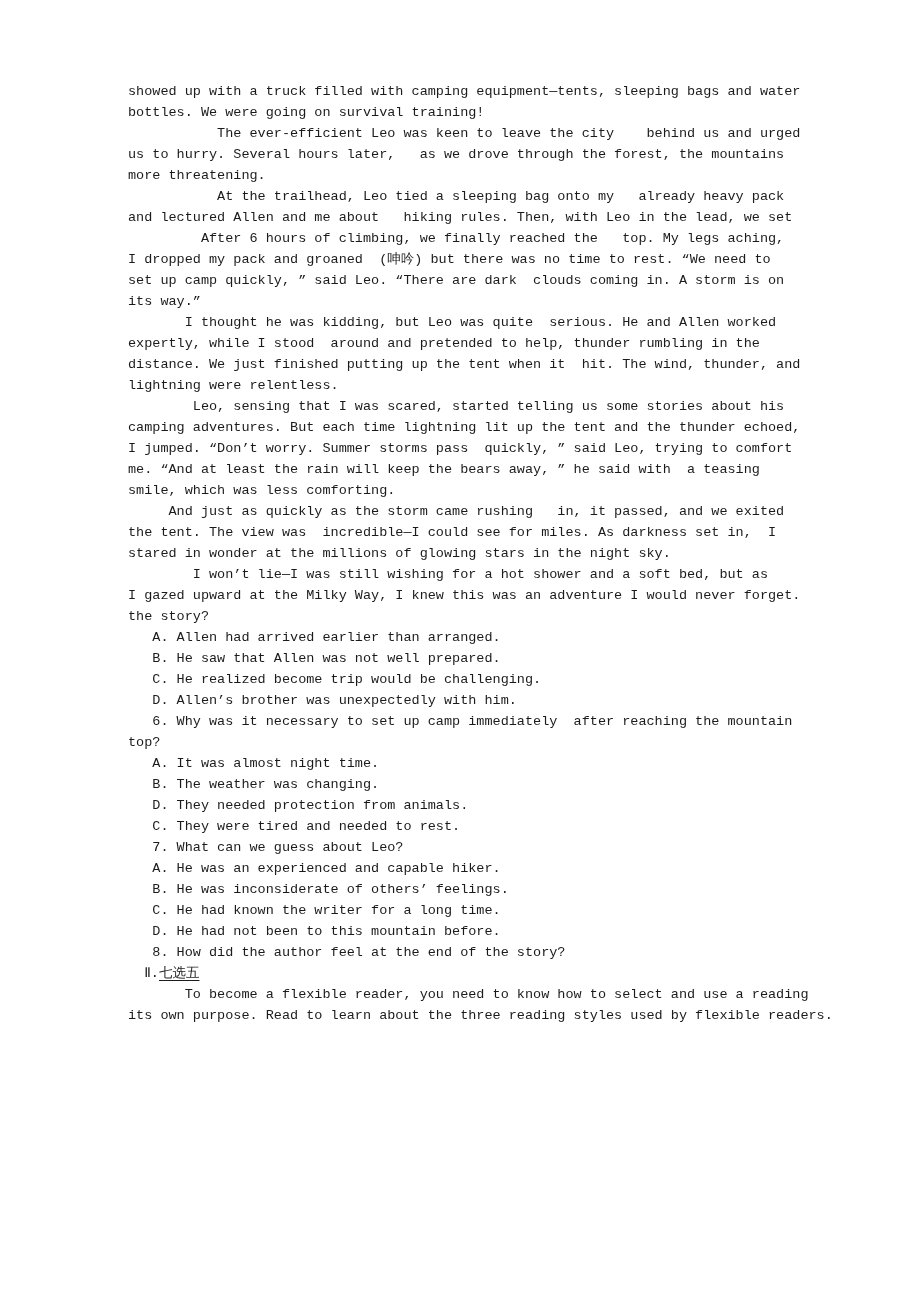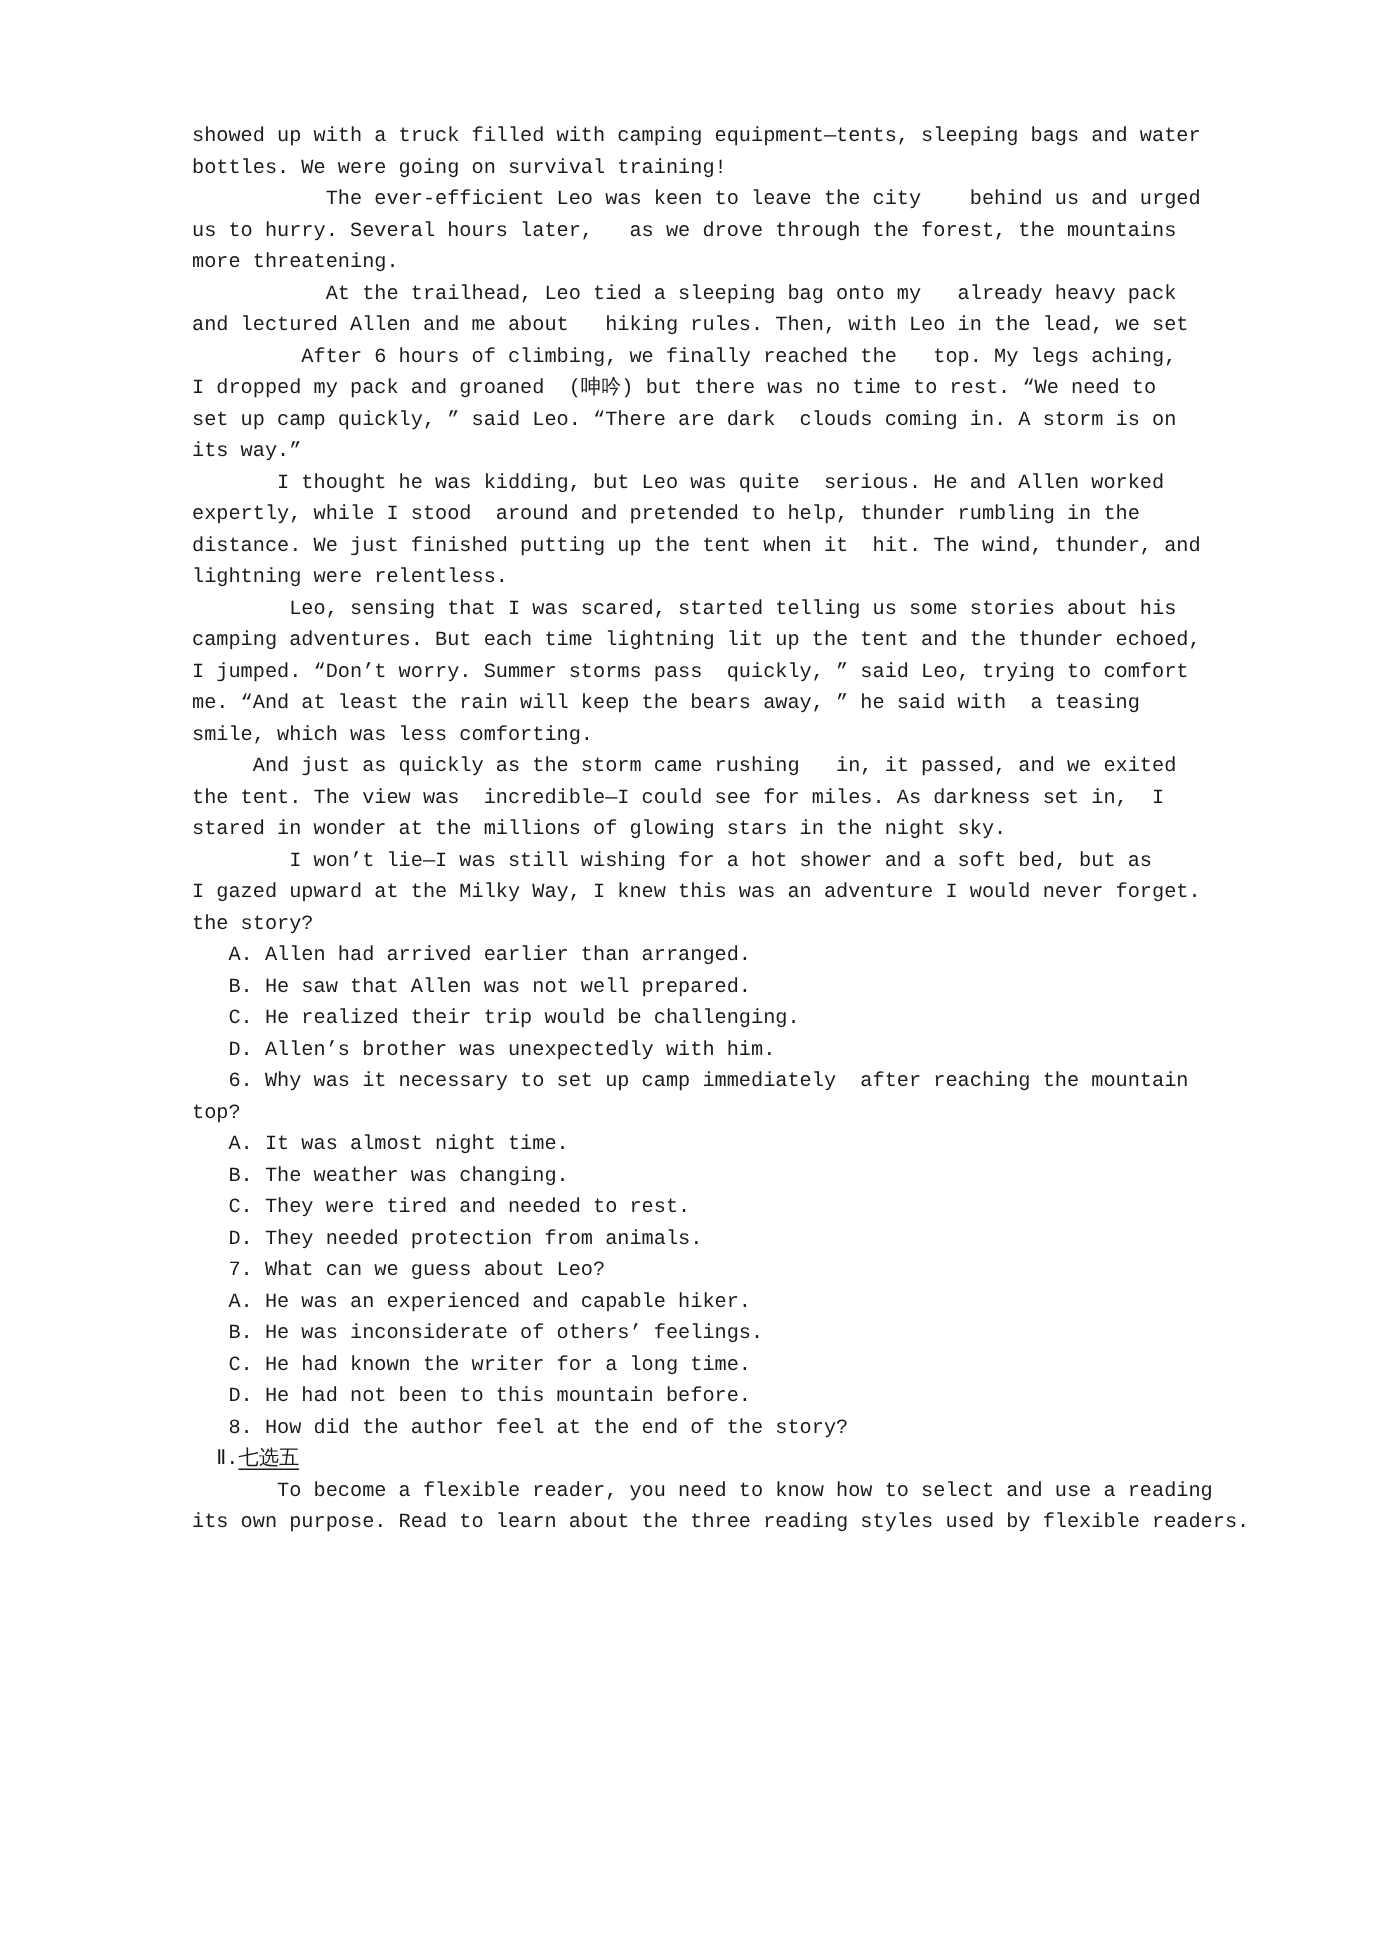--- a/index.html
+++ b/index.html
@@ -57,28 +57,28 @@
     <div class="line"><span>me. “And at least the rain will keep the bears away, ” he said with  a teasing</span></div>
     <div class="line"><span>smile, which was less comforting.</span></div>
     <div class="line"><span>     And just as quickly as the storm came rushing   in, it passed, and we exited</span></div>
     <div class="line"><span>the tent. The view was  incredible—I could see for miles. As darkness set in,  I</span></div>
     <div class="line"><span>stared in wonder at the millions of glowing stars in the night sky.</span></div>
     <div class="line"><span>        I won’t lie—I was still wishing for a hot shower and a soft bed, but as</span></div>
     <div class="line"><span>I gazed upward at the Milky Way, I knew this was an adventure I would never forget.</span></div>
     <div class="line"><span>the story?</span></div>
     <div class="line"><span>   A. Allen had arrived earlier than arranged.</span></div>
     <div class="line"><span>   B. He saw that Allen was not well prepared.</span></div>
-    <div class="line"><span>   C. He realized their trip would be challenging.</span></div>
+    <div class="line"><span>   C. He realized become trip would be challenging.</span></div>
     <div class="line"><span>   D. Allen’s brother was unexpectedly with him.</span></div>
     <div class="line"><span>   6. Why was it necessary to set up camp immediately  after reaching the mountain</span></div>
     <div class="line"><span>top?</span></div>
     <div class="line"><span>   A. It was almost night time.</span></div>
     <div class="line"><span>   B. The weather was changing.</span></div>
+    <div class="line"><span>   D. They needed protection from animals.</span></div>
     <div class="line"><span>   C. They were tired and needed to rest.</span></div>
-    <div class="line"><span>   D. They needed protection from animals.</span></div>
     <div class="line"><span>   7. What can we guess about Leo?</span></div>
     <div class="line"><span>   A. He was an experienced and capable hiker.</span></div>
     <div class="line"><span>   B. He was inconsiderate of others’ feelings.</span></div>
     <div class="line"><span>   C. He had known the writer for a long time.</span></div>
     <div class="line"><span>   D. He had not been to this mountain before.</span></div>
     <div class="line"><span>   8. How did the author feel at the end of the story?</span></div>
     <div class="line"><span>  Ⅱ.</span><span class="u">七选五</span></div>
     <div class="line"><span>       To become a flexible reader, you need to know how to select and use a reading</span></div>
     <div class="line"><span>its own purpose. Read to learn about the three reading styles used by flexible readers.</span></div>
   </div>

